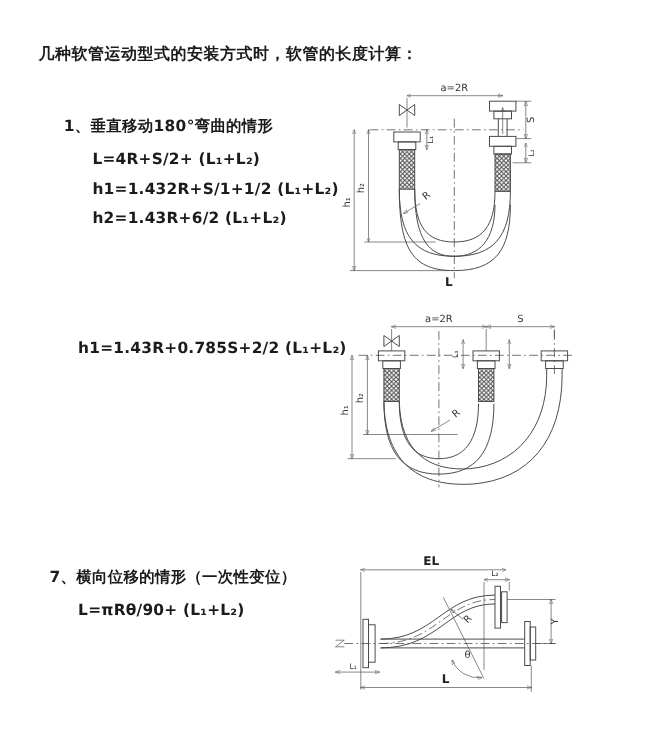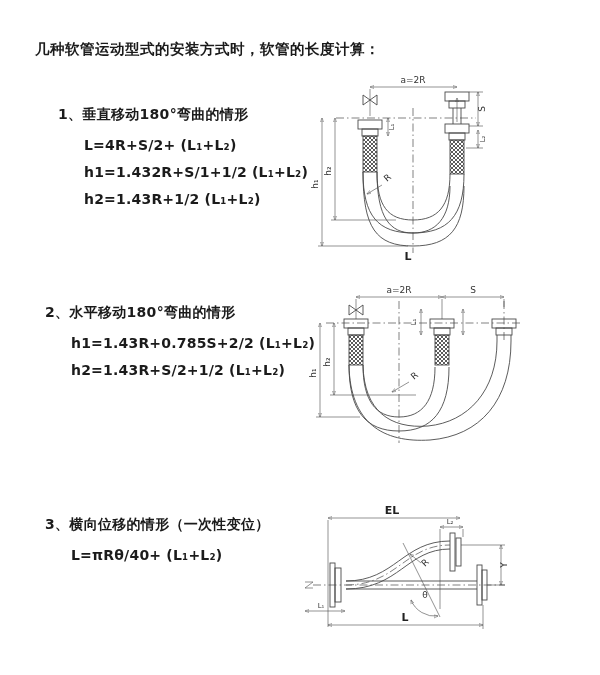--- a/index.html
+++ b/index.html
@@ -36,21 +36,21 @@
     </pattern>
   </defs>
 </svg>
 
 <div class="abs page-title">几种软管运动型式的安装方式时，软管的长度计算：</div>
 
 <div class="abs section" id="sec1">
   <div class="heading">1、垂直移动180°弯曲的情形</div>
   <div class="formula">L=4R+S/2+ (L₁+L₂)</div>
   <div class="formula">h1=1.432R+S/1+1/2 (L₁+L₂)</div>
-  <div class="formula">h2=1.43R+1/2 (L₁+L₂)</div>
+  <div class="formula">h2=1.43R+6/2 (L₁+L₂)</div>
 </div>
 
 <svg style="left:308px;top:68px" width="285" height="195" viewBox="0 0 285 195">
 
   <line x1="62" y1="19" x2="149" y2="19" marker-start="url(#ah)" marker-end="url(#ah)" class="thin"></line>
   <text x="105" y="15" text-anchor="middle">a=2R</text>
 
   <g>
     <line x1="62" y1="21" x2="62" y2="48" class="thin"></line>
     <polygon points="55,27 62,32 55,37"></polygon>
@@ -113,23 +113,21 @@
   <g>
     <line x1="158" y1="80" x2="175" y2="80" class="thin"></line>
     <line x1="170" y1="62" x2="170" y2="80" marker-start="url(#ah)" marker-end="url(#ah)" class="thin"></line>
     <text x="177" y="71" text-anchor="middle" transform="rotate(-90 177 71)" class="sm">L₂</text>
   </g>
 
   <text x="100" y="192" text-anchor="middle" class="big">L</text>
 </svg>
 
 <div class="abs section" id="sec2">
-  <div class="heading">2、水平移动180°弯曲的情形</div>
   <div class="formula">h1=1.43R+0.785S+2/2 (L₁+L₂)</div>
-  <div class="formula">h2=1.43R+S/2+1/2 (L₁+L₂)</div>
 </div>
 
 <svg style="left:308px;top:283px" width="285" height="175" viewBox="0 0 285 175">
 
   <line x1="48" y1="14" x2="134" y2="14" marker-start="url(#ah)" marker-end="url(#ah)" class="thin"></line>
   <text x="91" y="10" text-anchor="middle">a=2R</text>
   <line x1="134" y1="14" x2="196" y2="14" marker-start="url(#ah)" marker-end="url(#ah)" class="thin"></line>
   <text x="165" y="10" text-anchor="middle">S</text>
   <line x1="134" y1="16" x2="134" y2="36" class="thin"></line>
     <line x1="196" y1="16" x2="196" y2="24" class="thin"></line>
@@ -184,22 +182,22 @@
     <text x="8" y="90" text-anchor="middle" transform="rotate(-90 8 90)">h₁</text>
   </g>
   <g>
     <line x1="26" y1="40" x2="26" y2="112" marker-start="url(#ah)" marker-end="url(#ah)" class="thin"></line>
     <line x1="22" y1="112" x2="108" y2="112" class="thin"></line>
     <text x="22" y="79" text-anchor="middle" transform="rotate(-90 22 79)">h₂</text>
   </g>
 </svg>
 
 <div class="abs section" id="sec3">
-  <div class="heading">3、横向位移的情形（一次性变位）</div>
-  <div class="formula">L=πRθ/40+ (L₁+L₂)</div>
+  <div class="heading">7、横向位移的情形（一次性变位）</div>
+  <div class="formula">L=πRθ/90+ (L₁+L₂)</div>
 </div>
 
 <svg style="left:297px;top:497px" width="300" height="180" viewBox="0 0 300 180">
 
   <line x1="31" y1="21" x2="163" y2="21" marker-start="url(#ah)" marker-end="url(#ah)" class="thin"></line>
   <text x="95" y="17" text-anchor="middle" class="big">EL</text>
   <line x1="31" y1="23" x2="31" y2="130" class="thin"></line>
 
   <g>
     <line x1="143" y1="30" x2="166" y2="30" marker-start="url(#ah)" marker-end="url(#ah)" class="thin"></line>

